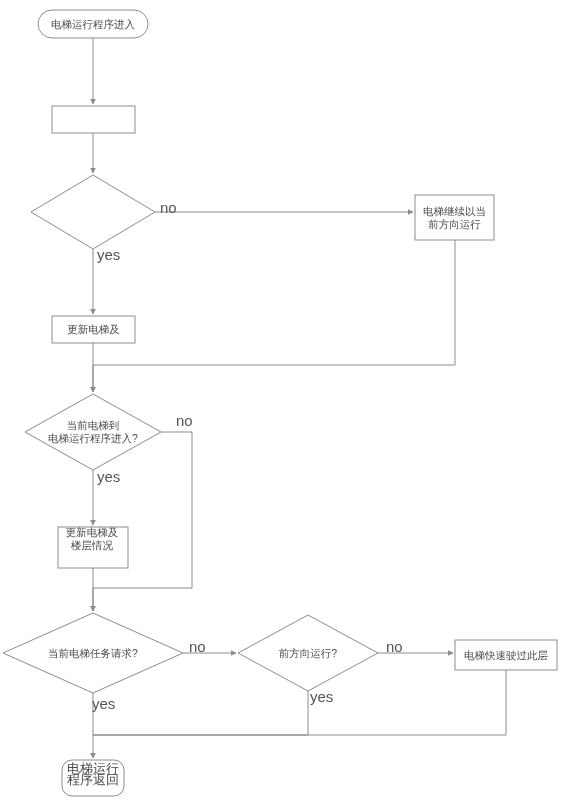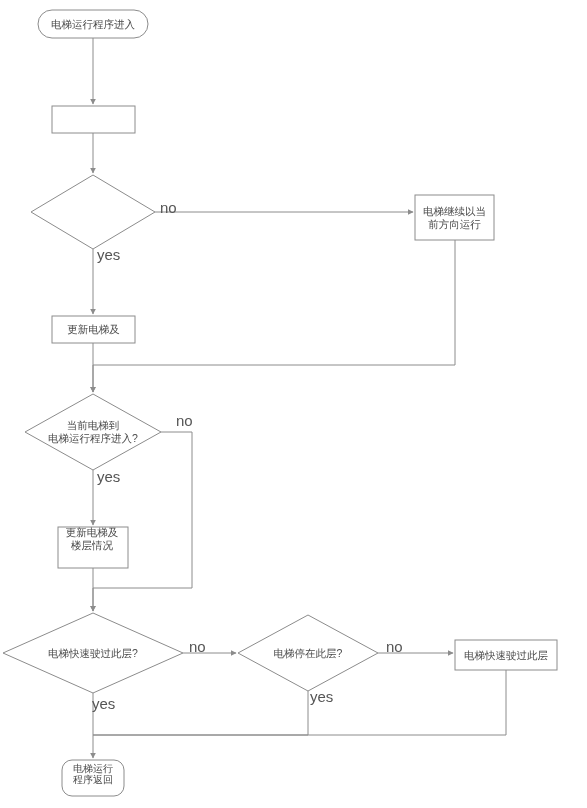--- a/index.html
+++ b/index.html
@@ -115,27 +115,27 @@
 前方向运行</div>
 
   <div class="node-label" style="left:52px;top:316px;width:83px;height:27px;">更新电梯及</div>
 
   <div class="node-label" style="left:30px;top:414px;width:126px;height:36px;">当前电梯到
 电梯运行程序进入?</div>
 
   <div class="node-label" style="left:58px;top:518px;width:68px;height:41px;border-radius:9px;">更新电梯及
 楼层情况</div>
 
-  <div class="node-label" style="left:23px;top:640px;width:140px;height:26px;">电梯快速驶过此层?</div>
+  <div class="node-label" style="left:23px;top:640px;width:140px;height:26px;">当前电梯任务请求?</div>
 
-  <div class="node-label" style="left:248px;top:640px;width:120px;height:26px;">电梯停在此层?</div>
+  <div class="node-label" style="left:248px;top:640px;width:120px;height:26px;">前方向运行?</div>
 
   <div class="node-label" style="left:455px;top:640px;width:102px;height:30px;">电梯快速驶过此层</div>
 
-  <div class="node-label" style="left:62px;top:760px;width:62px;height:27px;font-size:10px;line-height:11px;">电梯运行
+  <div class="node-label" style="left:62px;top:760px;width:62px;height:27px;font-size:13px;line-height:11px;">电梯运行
 程序返回</div>
 
   <div class="edge-label" style="left:160px;top:199px;">no</div>
 
   <div class="edge-label" style="left:97px;top:246px;">yes</div>
 
   <div class="edge-label" style="left:176px;top:412px;">no</div>
 
   <div class="edge-label" style="left:97px;top:468px;">yes</div>
 

